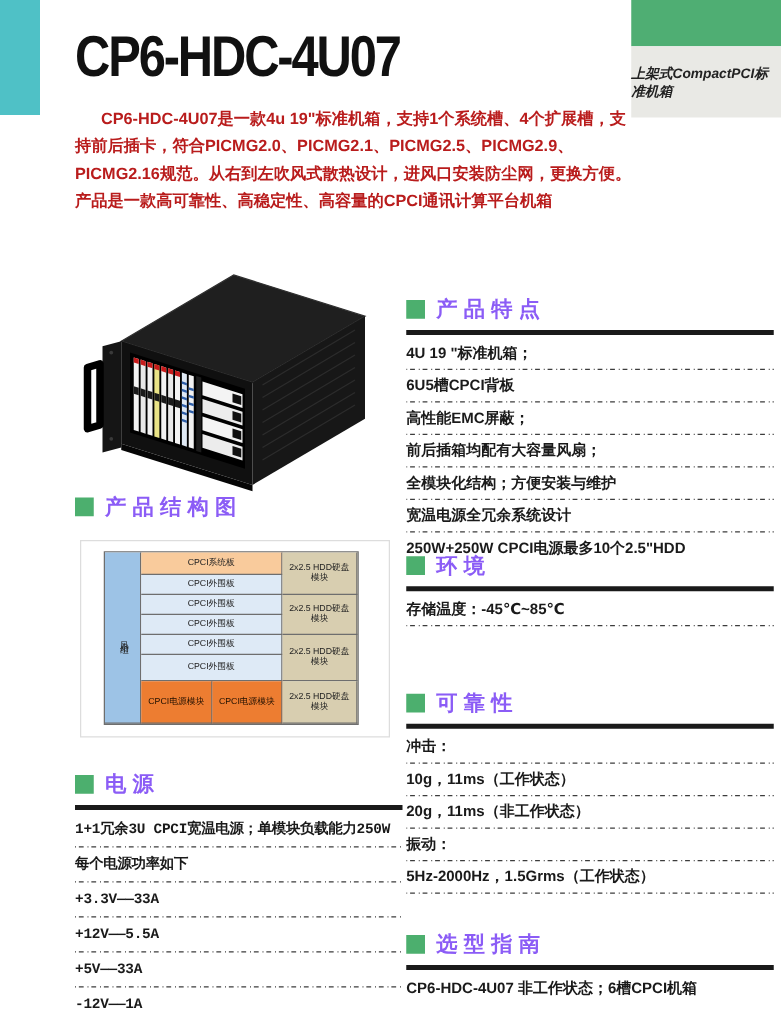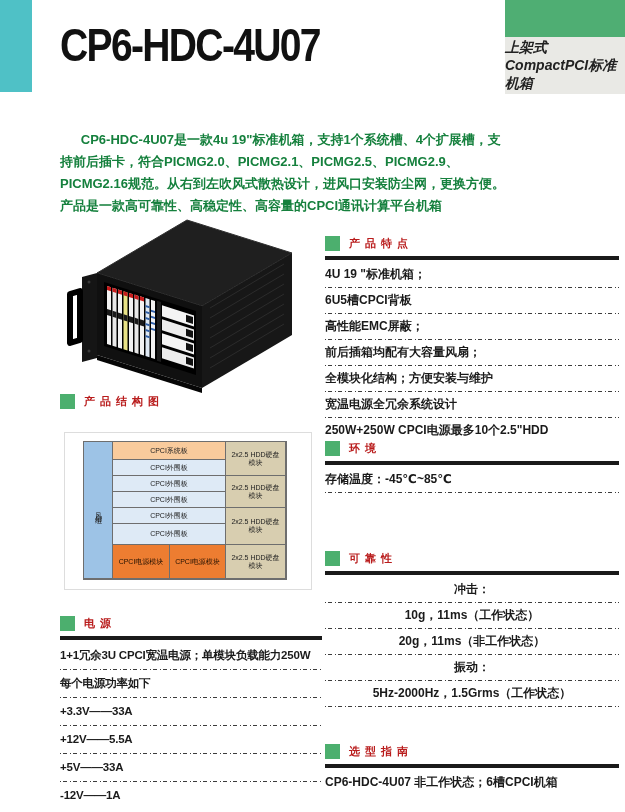--- a/index.html
+++ b/index.html
@@ -4,48 +4,48 @@
 <style>
   html,body{margin:0;padding:0;background:#ffffff;}
   .page{position:relative;width:625px;height:812px;background:#ffffff;overflow:hidden;
         font-family:"Liberation Sans","DejaVu Sans",sans-serif;color:#1a1a1a;}
 
   
   .teal-bar{position:absolute;left:0;top:0;width:32px;height:92px;background:#4FC1C6;}
   .badge-green{position:absolute;left:505px;top:0;width:120px;height:37px;background:#4FAE73;}
   .badge-gray{position:absolute;left:505px;top:37px;width:120px;height:57px;background:#E9E9E5;
               display:flex;align-items:center;justify-content:center;}
-  .badge-gray span{font-size:14px;font-weight:bold;font-style:italic;color:#222;letter-spacing:0;}
+  .badge-gray span{font-size:11px;font-weight:bold;font-style:italic;color:#222;letter-spacing:0;}
 
   
   .title{position:absolute;left:60px;top:18px;font-size:46px;font-weight:800;letter-spacing:-2px;
          transform:scaleX(.85);transform-origin:left top;white-space:nowrap;color:#111;}
   .intro{position:absolute;left:60px;top:84px;width:452px;font-size:13px;line-height:22px;
-         font-weight:600;text-indent:1.6em;color:#15803d;margin-top:45px;}
+         font-weight:600;text-indent:1.6em;color:#b91c1c;}
   .intro b{font-weight:800;}
 
   
   .sec-head{display:flex;align-items:center;gap:9px;margin-bottom:5px;}
   .sq{width:15px;height:15px;background:#4CAF6E;flex:0 0 auto;}
-  .sec-title{font-size:11px;font-weight:bold;color:#b91c1c;letter-spacing:5px;white-space:nowrap;}
+  .sec-title{font-size:17px;font-weight:bold;color:#8b5cf6;letter-spacing:5px;white-space:nowrap;}
   .rule{height:4px;background:#1A1A1A;margin-bottom:2px;}
 
   
   .item{font-size:12px;font-weight:700;line-height:15px;padding:5px 0 6px;position:relative;white-space:nowrap;}
   .item.sep{background-image:repeating-linear-gradient(90deg,#3c3c3c 0 1px,transparent 1px 3px,#3c3c3c 3px 7px,transparent 7px 10px);
             background-repeat:repeat-x;background-position:0 100%;background-size:10px 1px;}
 
   .col-right{position:absolute;left:325px;width:294px;}
   .features{top:236px;}
   .environment{top:441px;}
-  .reliability{top:551px;text-align:center;}
+  .reliability{top:551px;}
   .selection{top:744px;}
 
   .col-left-power{position:absolute;left:60px;top:616px;width:262px;}
-  .col-left-power .item{padding:6px 0 7px;font-size:11.5px;letter-spacing:-.2px;}
+  .col-left-power .item{padding:6px 0 7px;font-size:11.5px;letter-spacing:-.2px;font-family:Liberation Mono, monospace;}
 
   .sd-head{position:absolute;left:60px;top:394px;width:250px;}
 
   
   .sd-sheet{position:absolute;left:64px;top:432px;width:246px;height:156px;border:1px solid #ddd;background:#fff;}
   .sd-table{position:absolute;left:18px;top:8px;display:grid;
             grid-template-columns:29px 57px 56px 60px;
             grid-template-rows:18px 16px 16px 16px 16px 21px 34px;
             border:1px solid #6e6e6e;background:#fff;}
   .cell{border-right:1px solid #6e6e6e;border-bottom:1px solid #6e6e6e;

